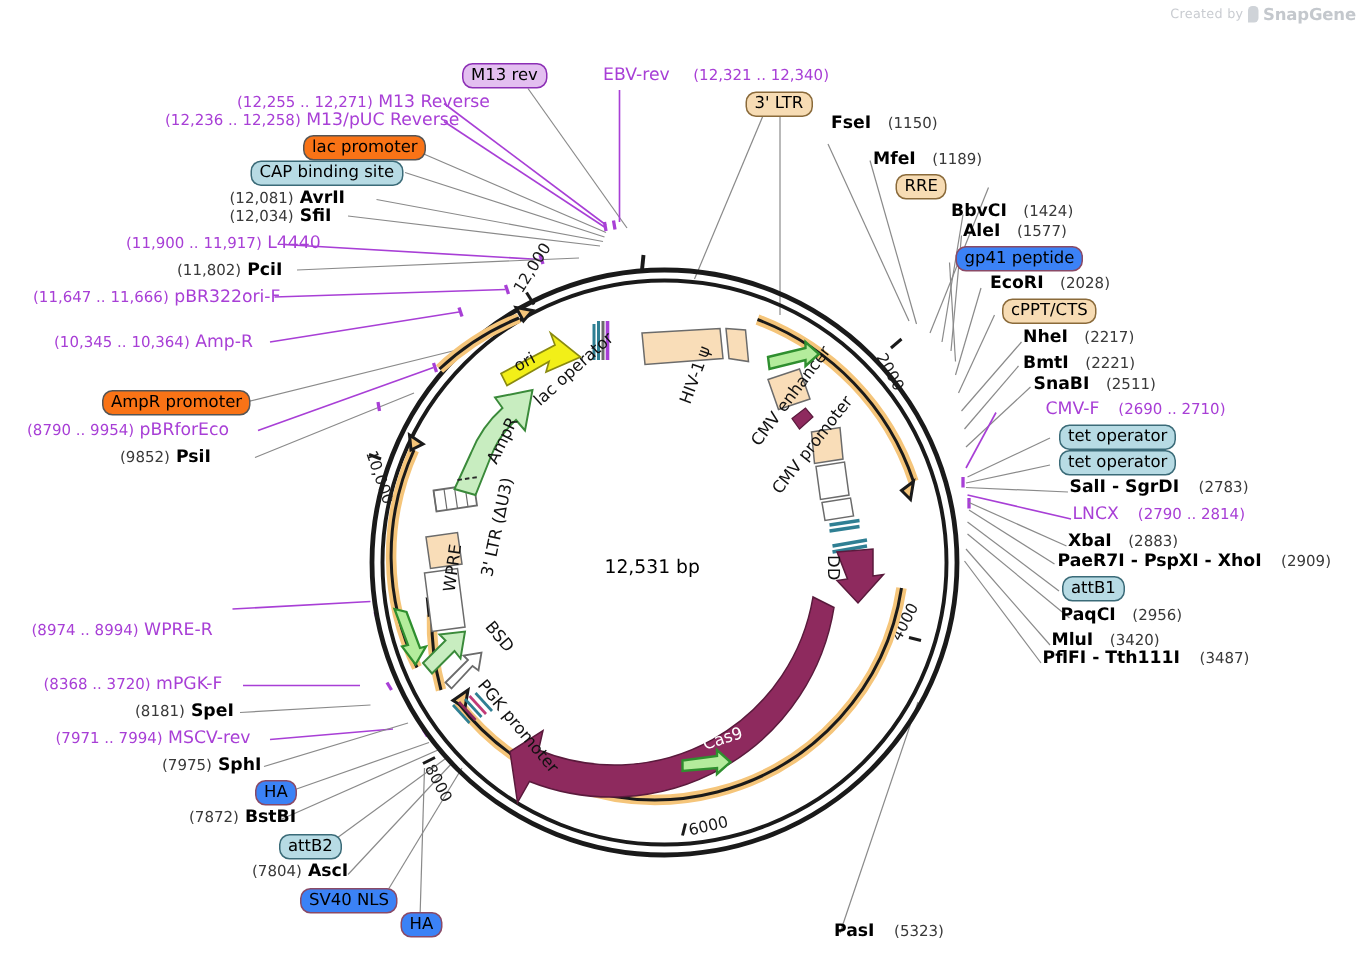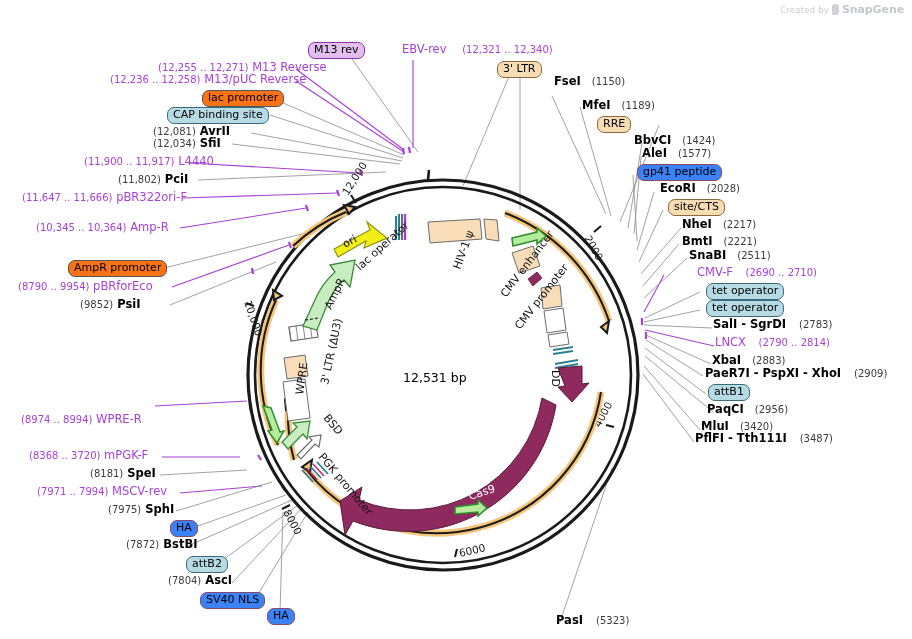--- a/index.html
+++ b/index.html
@@ -360,21 +360,21 @@
   </div>
   <div class="lbl enz" style="left:642px;top:148px;">
     <span>AleI</span>
     <span class="pos" style="margin-left:7px;">(1577)</span>
   </div>
   <div class="box pink" style="left:637px;top:164px;">gp41 peptide</div>
   <div class="lbl enz" style="left:660px;top:183px;">
     <span>EcoRI</span>
     <span class="pos" style="margin-left:7px;">(2028)</span>
   </div>
-  <div class="box tan" style="left:668px;top:199px;">site/CTS</div>
+  <div class="box tan" style="left:668px;top:199px;">cPPT/CTS</div>
   <div class="lbl enz" style="left:682px;top:219px;">
     <span>NheI</span>
     <span class="pos" style="margin-left:7px;">(2217)</span>
   </div>
   <div class="lbl enz" style="left:682px;top:236px;">
     <span>BmtI</span>
     <span class="pos" style="margin-left:7px;">(2221)</span>
   </div>
   <div class="lbl enz" style="left:689px;top:250px;">
     <span>SnaBI</span>

